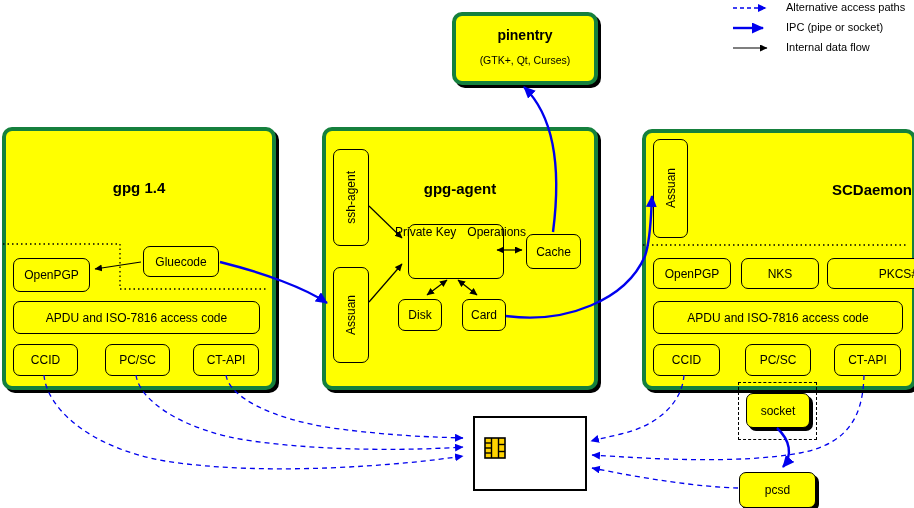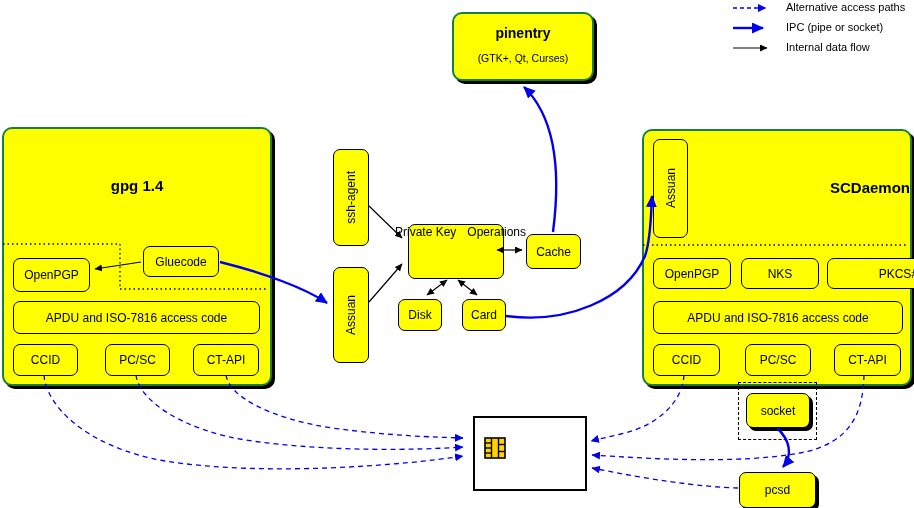--- a/index.html
+++ b/index.html
@@ -1,18 +1,18 @@
 <!DOCTYPE html>
 <html><head>
 <meta charset="utf-8">
 <style>
   html,body{margin:0;padding:0;background:#fff;}
   #stage{position:relative;width:914px;height:508px;background:#fff;overflow:hidden;
          font-family:"Liberation Sans", sans-serif;color:#000;}
-  .bigbox{position:absolute;background:#ffff00;border:2px solid #15803d;border-radius:10px;
+  .bigbox{position:absolute;background:#ffff00;border:4px solid #15803d;border-radius:10px;
           box-shadow:3px 3px 0 #000;z-index:1;}
   .bigtitle{position:absolute;left:0;width:100%;text-align:center;font-weight:bold;font-size:15px;}
   .sbox{position:absolute;background:#ffff00;border:1.5px solid #000;border-radius:7px;
         display:flex;align-items:center;justify-content:center;font-size:12px;z-index:3;
         white-space:nowrap;}
   .shadowed{box-shadow:3px 3px 0 #000;}
   .vtext{writing-mode:vertical-rl;transform:rotate(180deg);font-size:12px;}
   .pko{flex-direction:row;align-items:flex-start;justify-content:center;gap:11px;padding-left:9px;}
   .reader{position:absolute;background:#fff;border:2px solid #000;z-index:2;}
   .dashedbox{position:absolute;border:1.5px dashed #000;z-index:2;}
@@ -28,20 +28,23 @@
 
   <div class="bigbox" style="left:452px;top:12px;width:138px;height:65px;">
     <div class="bigtitle" style="top:11px;font-size:14px;">pinentry</div>
     <div class="subtitle" style="top:38px;">(GTK+, Qt, Curses)</div>
   </div>
 
   <div class="bigbox" style="left:2px;top:127px;width:266px;height:255px;">
     <div class="bigtitle" style="top:48px;">gpg 1.4</div>
   </div>
 
+  <div class="bigbox" style="left:322px;top:127px;width:268px;height:255px;">
+    <div class="bigtitle" style="top:49px;">gpg-agent</div>
+  </div>
 
   <div class="bigbox" style="left:642px;top:129px;width:266px;height:253px;">
     <div class="bigtitle" style="top:48px;text-align:right;">SCDaemon</div>
   </div>
 
   <div class="sbox" style="left:13px;top:258px;width:75px;height:32px;">OpenPGP</div>
   <div class="sbox" style="left:143px;top:246px;width:74px;height:29px;">Gluecode</div>
   <div class="sbox" style="left:13px;top:301px;width:245px;height:31px;">APDU and ISO-7816 access code</div>
   <div class="sbox" style="left:13px;top:344px;width:63px;height:30px;">CCID</div>
   <div class="sbox" style="left:105px;top:344px;width:63px;height:30px;">PC/SC</div>

